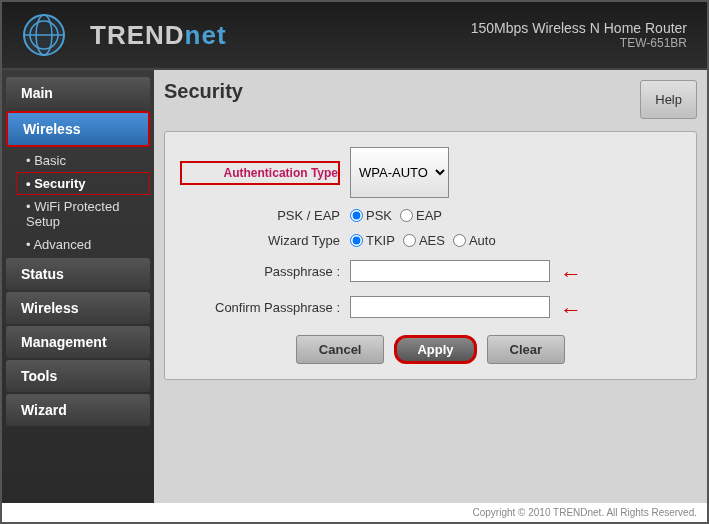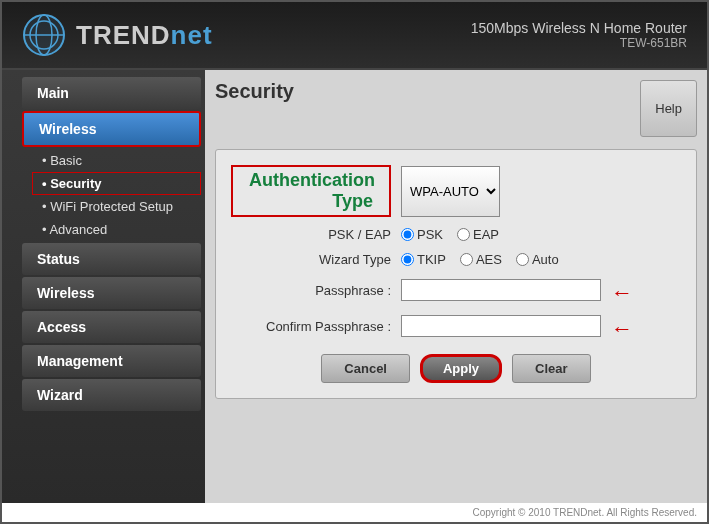--- a/index.html
+++ b/index.html
@@ -29,21 +29,21 @@
       align-items: center;
       justify-content: space-between;
       padding: 0 20px;
       border-bottom: 2px solid #444;
       flex-shrink: 0;
     }
 
     .logo-area {
       display: flex;
       align-items: center;
-      gap: 10px;
+      gap: 24px;
     }
 
     .logo-icon {
       width: 44px;
       height: 44px;
     }
 
     .product-info {
       text-align: right;
       color: #cccccc;
@@ -52,25 +52,24 @@
 
     
     .content-area {
       display: flex;
       flex: 1;
       overflow: hidden;
     }
 
     
     .sidebar {
-      width: 203px;
+      width: 152px;
       background: linear-gradient(180deg, #3a3a3a 0%, #2a2a2a 100%);
       flex-shrink: 0;
       padding-top: 5px;
-      padding-left: 16px;
     }
 
     .nav-item {
       display: block;
       padding: 8px 15px;
       color: #ffffff;
       font-size: 14px;
       font-weight: bold;
       cursor: pointer;
       background: linear-gradient(180deg, #555 0%, #3a3a3a 100%);
@@ -123,21 +122,21 @@
     .page-title {
       font-size: 20px;
       font-weight: bold;
       color: #333;
     }
 
     .help-btn {
       background: linear-gradient(180deg, #e0e0e0 0%, #c0c0c0 100%);
       border: 1px solid #999;
       border-radius: 3px;
-      padding: 20px 14px;
+      padding: 11px 14px;
       font-size: 13px;
       color: #333;
       cursor: pointer;
     }
 
     
     .form-container {
       background: #e8e8e8;
       border: 1px solid #aaa;
       border-radius: 3px;
@@ -147,39 +146,39 @@
     .form-row {
       display: flex;
       align-items: center;
       margin-bottom: 10px;
       gap: 10px;
     }
 
     .auth-label-box {
       width: 160px;
       text-align: right;
-      font-size: 18px;
-      color: #15803d;
+      font-size: 12px;
+      color: #be185d;
       font-weight: bold;
       border: 2px solid #cc0000;
-      padding: 3px 16px;
+      padding: 3px 0;
     }
 
     .auth-select {
       border: 1px solid #888;
       background: linear-gradient(180deg, #ffffff 0%, #e0e0e0 100%);
       padding: 16px 4px;
       font-size: 13px;
       cursor: pointer;
     }
 
     .radio-group {
       display: flex;
       align-items: center;
-      gap: 14px;
+      gap: 8px;
       font-size: 13px;
       color: #333;
     }
 
     .radio-group label {
       display: flex;
       align-items: center;
       gap: 3px;
       cursor: pointer;
     }
@@ -284,22 +283,22 @@
       <div class="nav-item">Main</div>
       <div class="nav-item active-section">Wireless</div>
       <div class="sub-nav">
         <a class="sub-nav-item">• Basic</a>
         <a class="sub-nav-item active">• Security</a>
         <a class="sub-nav-item">• WiFi Protected Setup</a>
         <a class="sub-nav-item">• Advanced</a>
       </div>
       <div class="nav-item">Status</div>
       <div class="nav-item">Wireless</div>
-      <div class="nav-item">Access</div>
       <div class="nav-item">Management</div>
+      <div class="nav-item">Tools</div>
       <div class="nav-item">Wizard</div>
     </div>
 
     <div class="main-panel">
       <div class="page-header">
         <div class="page-title">Security</div>
         <button class="help-btn">Help</button>
       </div>
 
       <div class="form-container">

